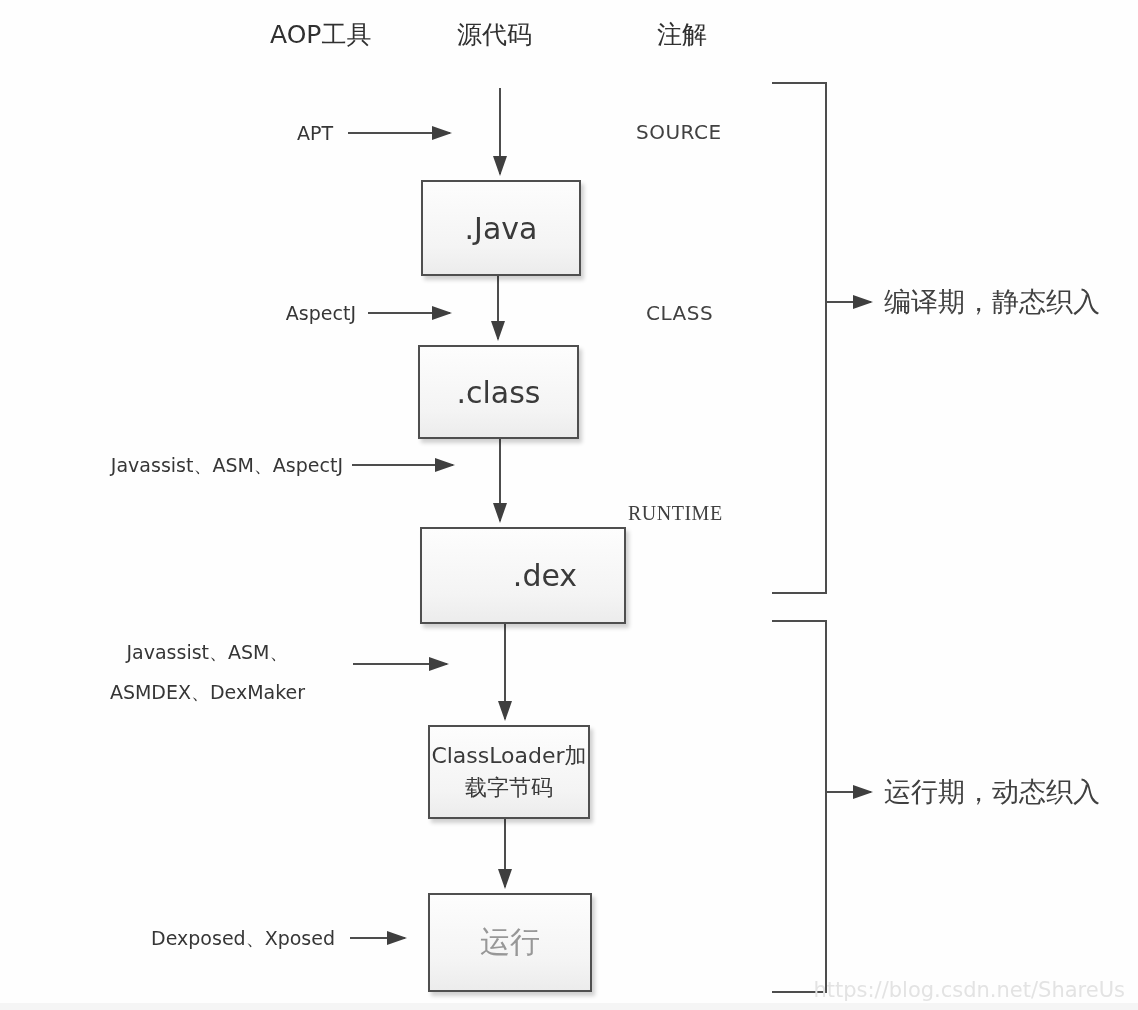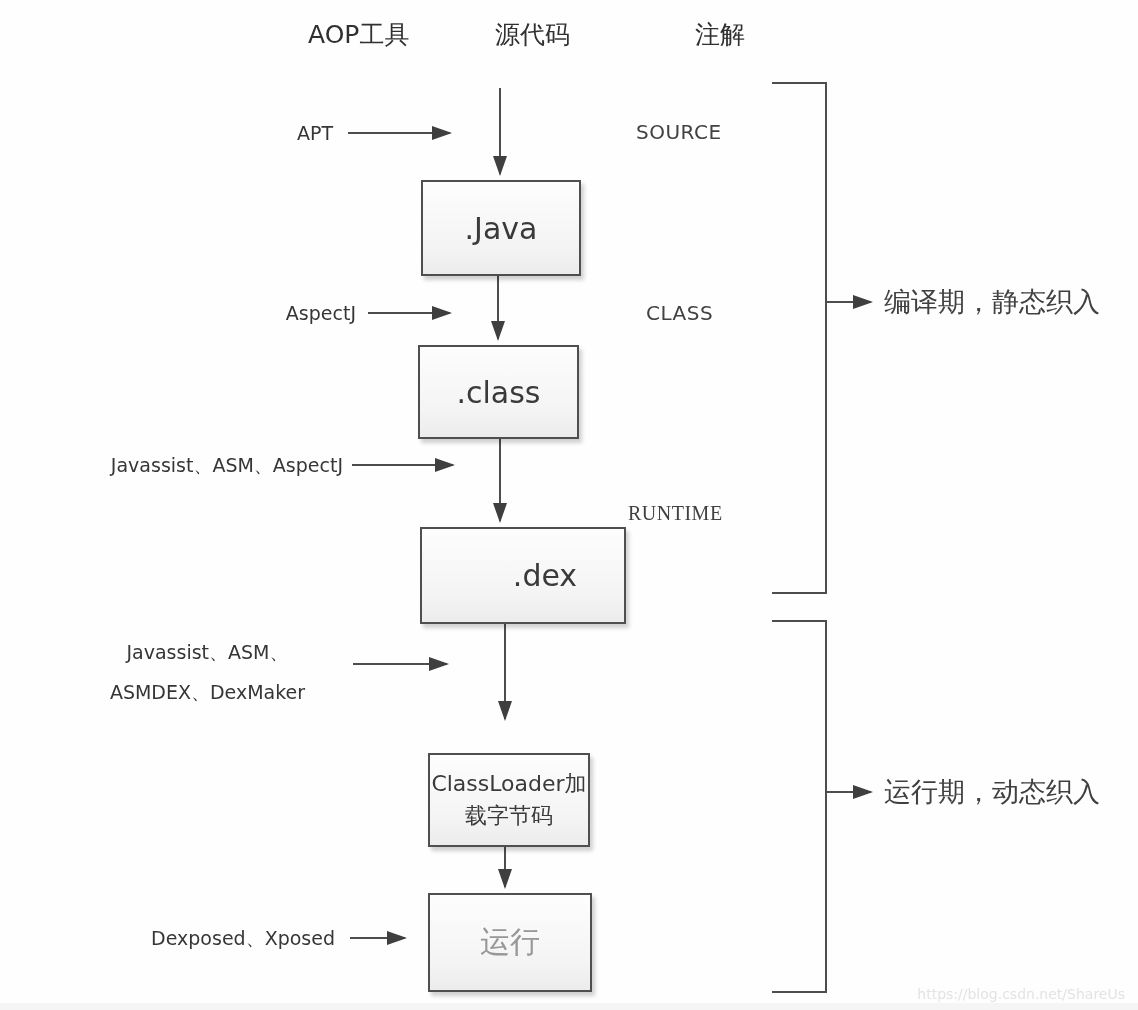--- a/index.html
+++ b/index.html
@@ -3,38 +3,38 @@
 <meta charset="utf-8">
 <style>
   html, body { margin: 0; padding: 0; }
   body {
     width: 1138px; height: 1010px;
     background: #fefefe;
     font-family: "DejaVu Sans", "Liberation Sans", sans-serif;
     position: relative;
     overflow: hidden;
   }
-  .abs { position: absolute; margin-left: 38px; }
+  .abs { position: absolute; }
 
   
   .col-header {
     font-size: 25px; color: #303030; white-space: nowrap;
   }
 
   
   .flow-box {
     position: absolute;
     border: 2px solid #4f4f4f;
     background: linear-gradient(180deg, #fdfdfd 0%, #f4f4f4 70%, #ececec 100%);
     box-shadow: 3px 4px 4px rgba(0,0,0,0.18);
     display: flex; align-items: center; justify-content: center;
     text-align: center;
     color: #3a3a3a; font-size: 30px;
   }
-  .flow-box.two-line { flex-direction: column; font-size: 22px; line-height: 32px; margin-top: 28px; }
+  .flow-box.two-line { flex-direction: column; font-size: 22px; line-height: 32px; }
   .flow-box.muted { color: #979797; }
 
   
   .tool-label {
     position: absolute;
     font-size: 19px; color: #363636; white-space: nowrap;
     line-height: 32px;
   }
   .tool-label.right-align { text-align: right; }
   .tool-label.center-align { text-align: center; white-space: normal; line-height: 40px; }
@@ -55,21 +55,21 @@
   
   #connector-layer {
     position: absolute; left: 0; top: 0;
     width: 1138px; height: 1010px;
     pointer-events: none;
   }
 
   .watermark {
     position: absolute;
     right: 13px; bottom: 8px;
-    font-size: 14px; color: #e3e3e3; white-space: nowrap;
+    font-size: 21px; color: #e3e3e3; white-space: nowrap;
   }
   .bottom-strip {
     position: absolute; left: 0; bottom: 0;
     width: 1138px; height: 7px; background: #f5f5f5;
   }
 </style>
 </head>
 <body>
 
 <svg id="connector-layer" viewBox="0 0 1138 1010" xmlns="http://www.w3.org/2000/svg">

